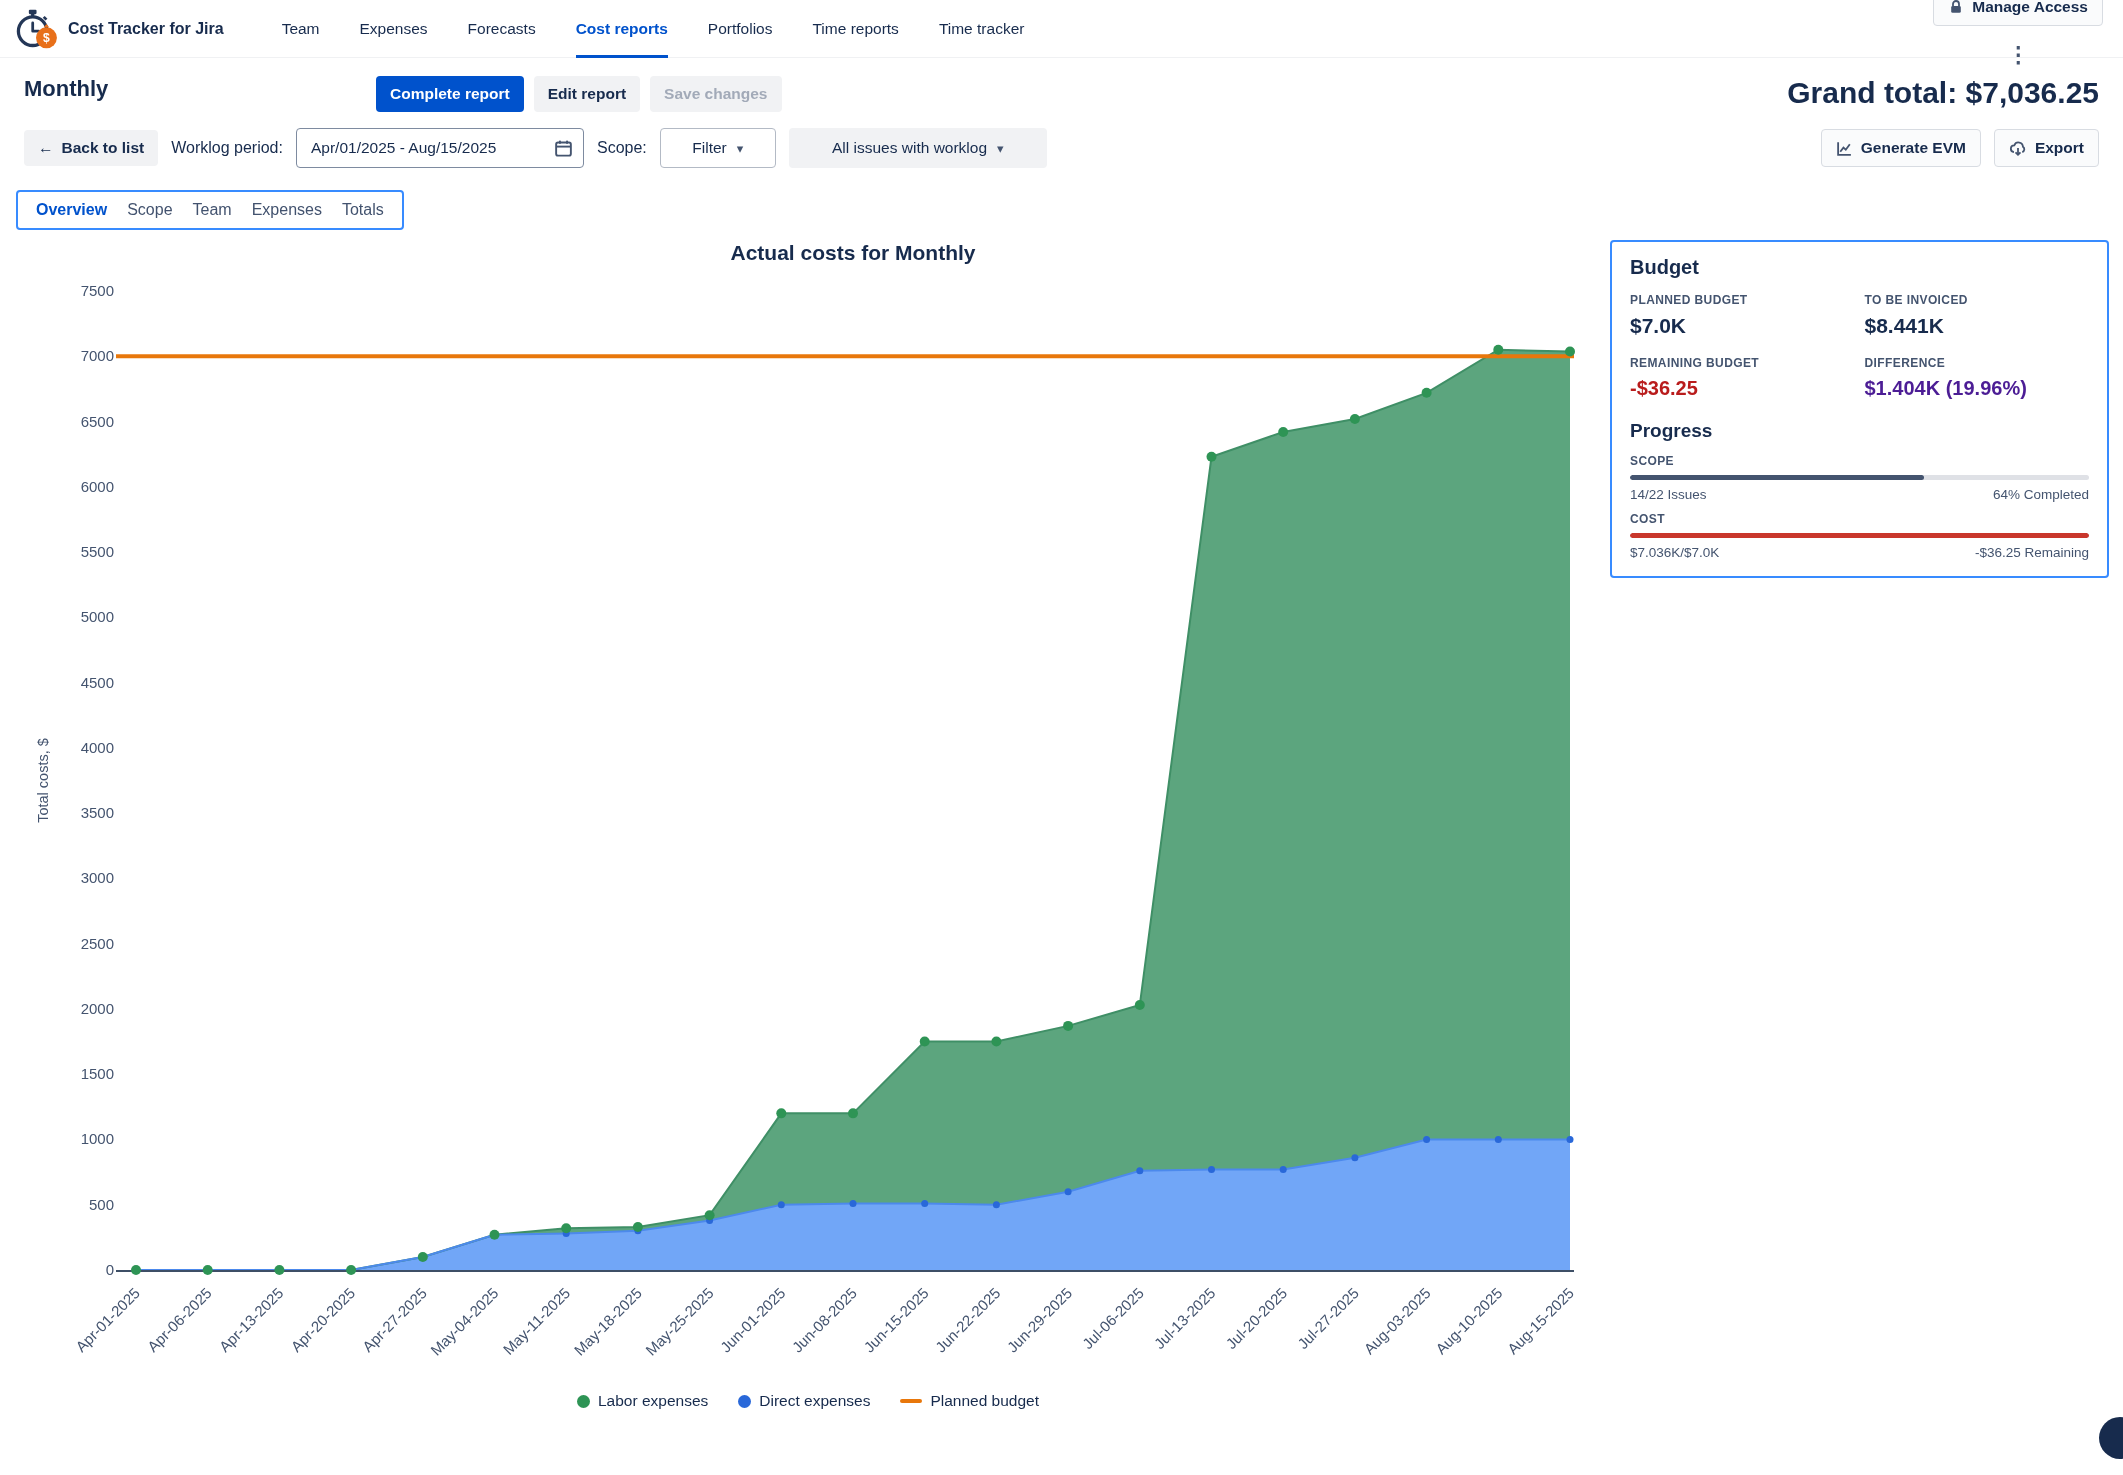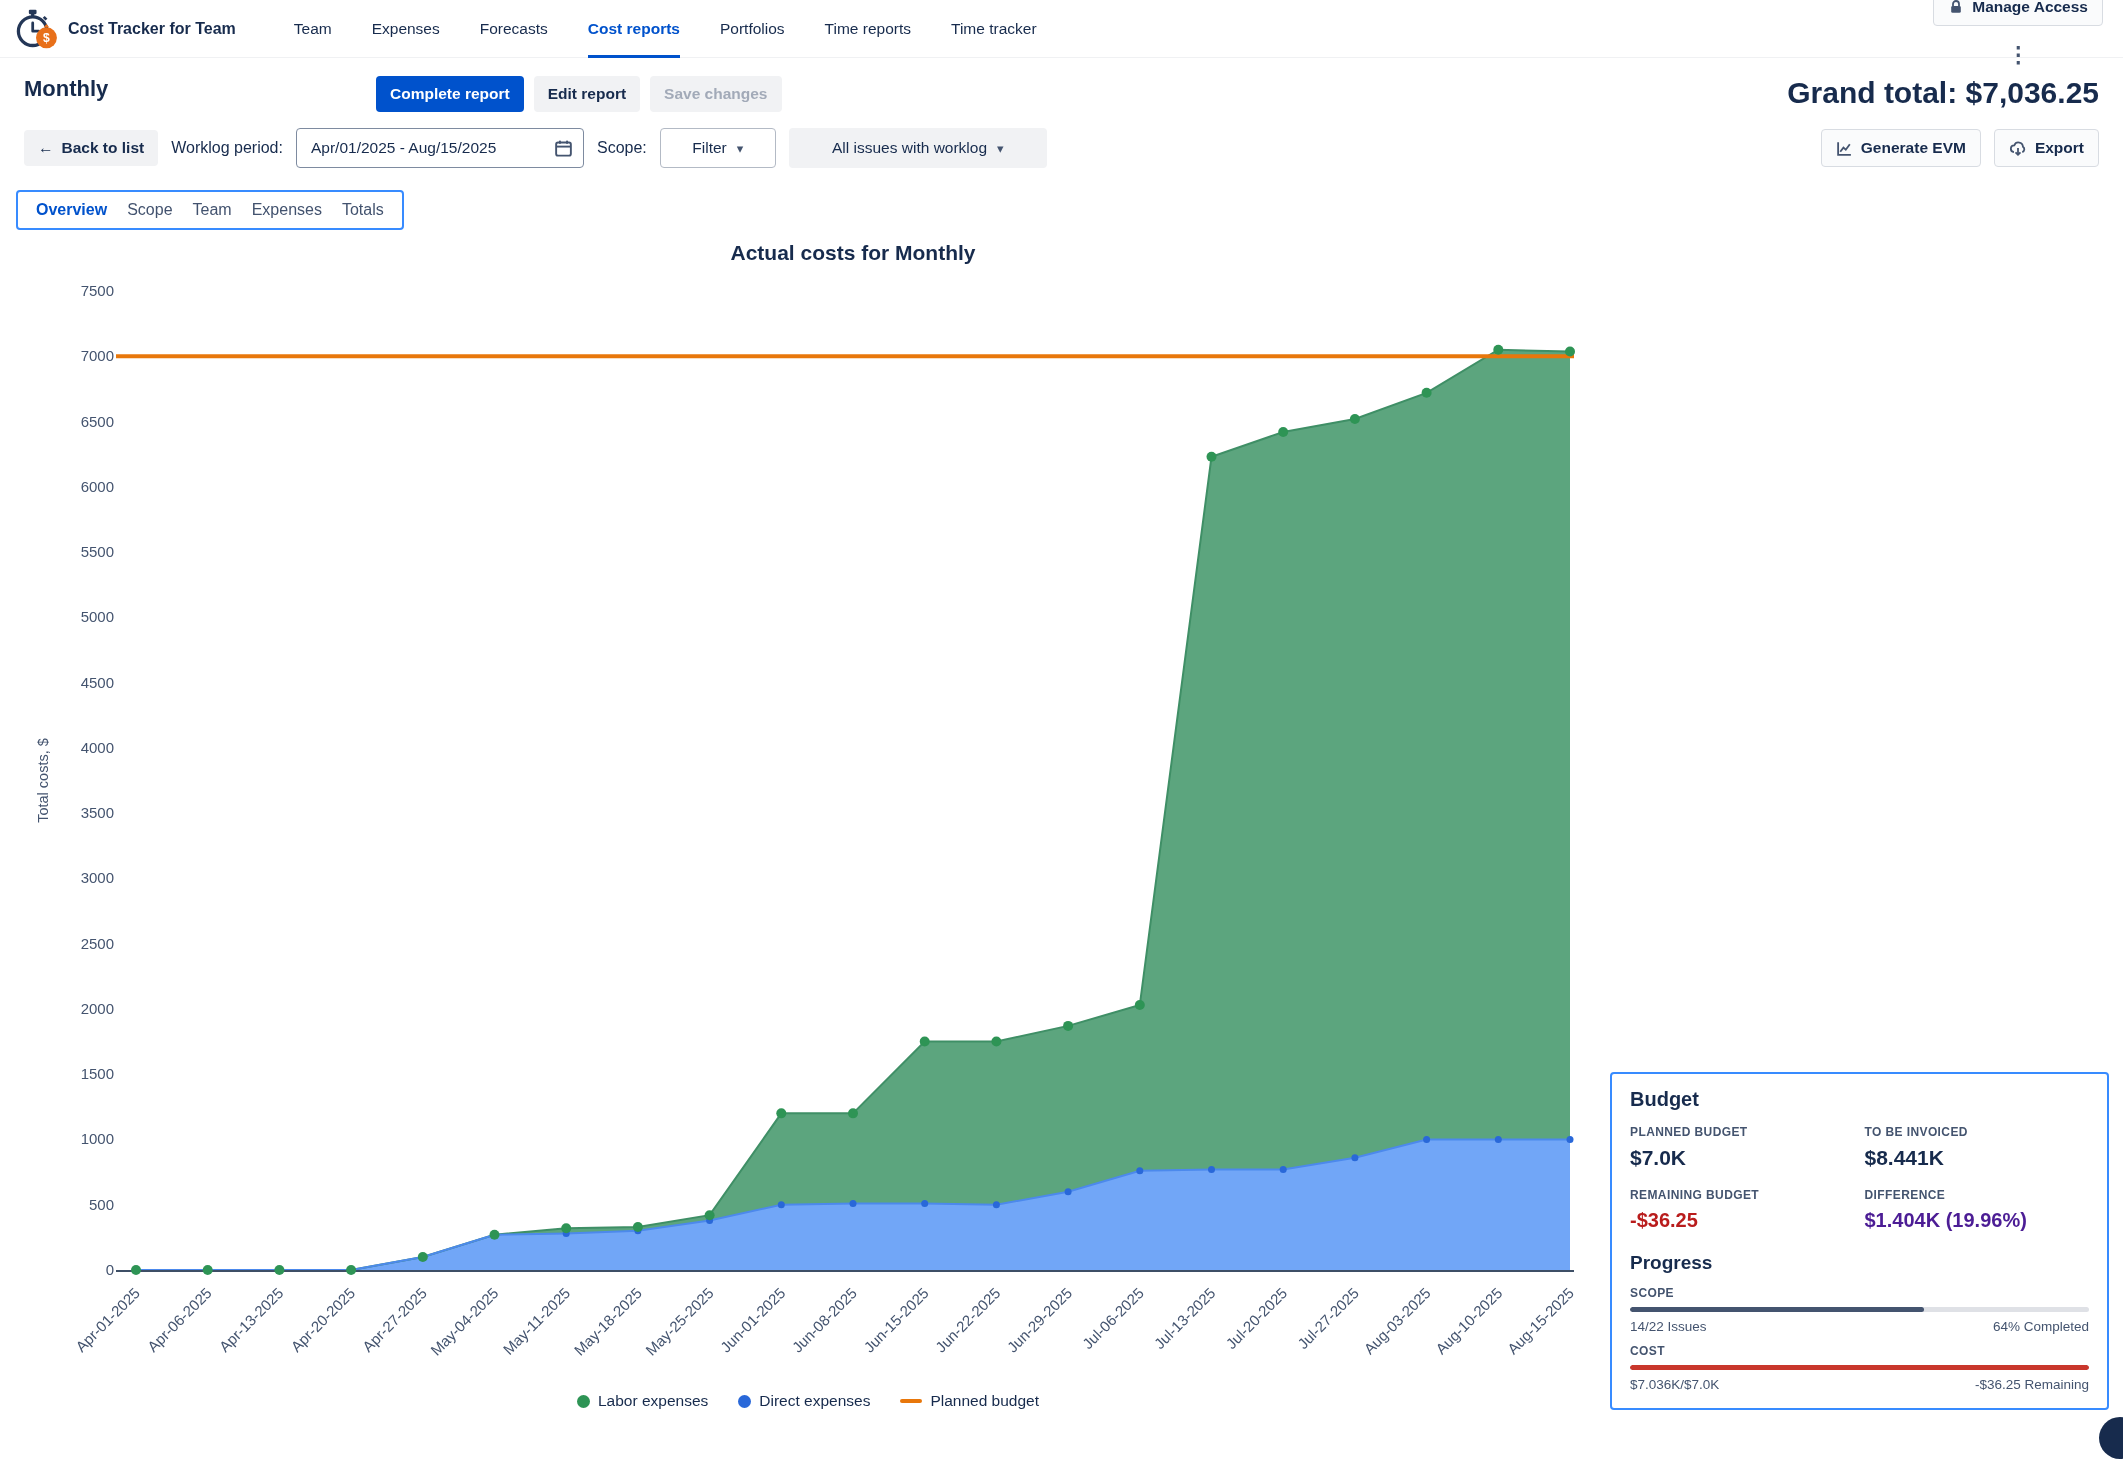--- a/index.html
+++ b/index.html
@@ -44,21 +44,21 @@
   .chev { color:#44546F; font-size:13px; }
   .spacer { flex:1; }
 
   
   .tabs-wrap { padding:16px 24px 2px 16px; }
   .tabs { display:inline-flex; gap:20px; border:2px solid #388BFF; border-radius:4px; padding:9px 18px; }
   .tab { font-size:16px; font-weight:500; color:#42526E; cursor:pointer; white-space:nowrap; }
   .tab.active { color:#0052CC; font-weight:700; }
 
   
-  .content-row { display:flex; align-items:flex-end; padding:0 14px 0 18px; }
+  .content-row { display:flex; align-items:flex-start; padding:0 14px 0 18px; }
   .chart-area { width:1580px; flex:none; }
   svg text { font-family:"Liberation Sans", sans-serif; }
   .chart-legend { width:1580px; display:flex; justify-content:center; gap:30px; margin-top:6px;
     font-size:15.5px; color:#172B4D; }
   .legend-item { display:flex; align-items:center; gap:8px; cursor:pointer; }
   .dot { width:13px; height:13px; border-radius:50%; display:inline-block; }
   .dot.green { background:#2E9455; }
   .dot.blue { background:#2968D9; }
   .line.orange { width:22px; height:4px; border-radius:2px; background:#E8770B; display:inline-block; }
 
@@ -92,21 +92,21 @@
       <rect x="13.5" y="2.5" width="7" height="4" rx="1" fill="#243757"></rect>
       <rect x="15.5" y="5.5" width="3" height="3.5" fill="#243757"></rect>
       <line x1="27" y1="9" x2="29.5" y2="11.5" stroke="#243757" stroke-width="2.5"></line>
       <circle cx="17" cy="22" r="13" fill="#fff" stroke="#243757" stroke-width="3"></circle>
       <path d="M17 22 L17 14.5 M17 22 L22.5 22" stroke="#243757" stroke-width="2.5" stroke-linecap="round" fill="none"></path>
       <path d="M27 18.5 l2.5 -3 l2.5 3 z" fill="#E8701A"></path>
       <circle cx="29.5" cy="28" r="9.5" fill="#E8701A"></circle>
       <text x="29.5" y="32" text-anchor="middle" font-size="11" font-weight="bold" fill="#fff">$</text>
     </svg>
   </div>
-  <div class="app-title">Cost Tracker for Team</div>
+  <div class="app-title">Cost Tracker for Jira</div>
   <nav class="nav">
     <a class="nav-item">Team</a>
     <a class="nav-item">Expenses</a>
     <a class="nav-item">Forecasts</a>
     <a class="nav-item active">Cost reports</a>
     <a class="nav-item">Portfolios</a>
     <a class="nav-item">Time reports</a>
     <a class="nav-item">Time tracker</a>
   </nav>
   <div class="manage-wrap">

